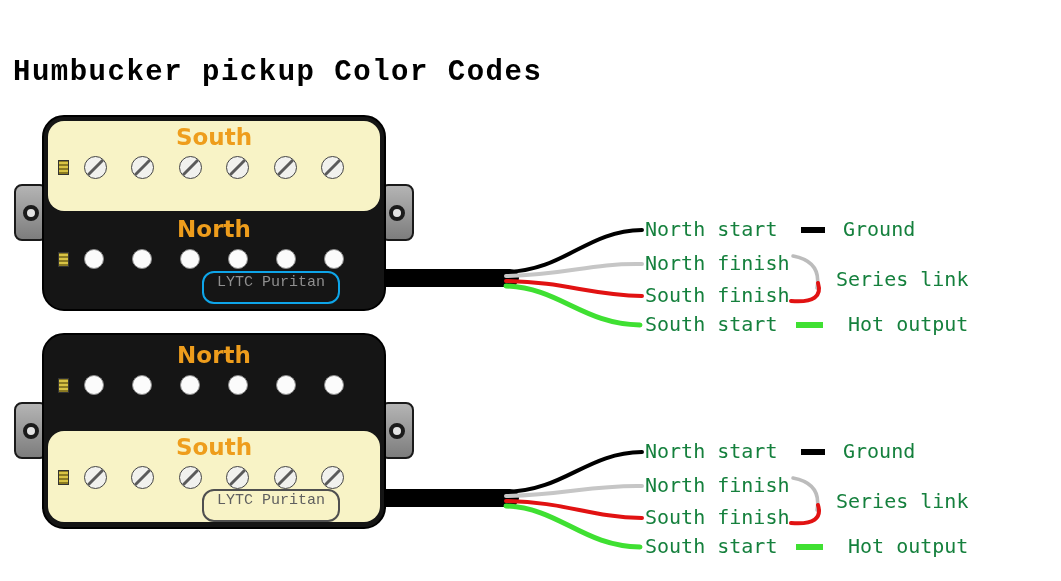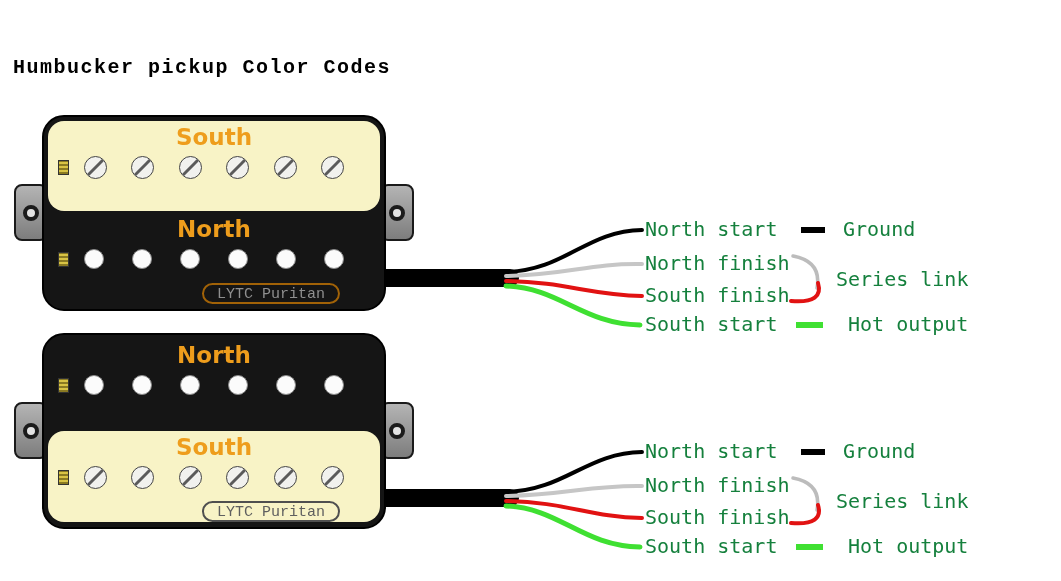--- a/index.html
+++ b/index.html
@@ -3,21 +3,21 @@
 <meta charset="utf-8">
 <style>
   * { margin:0; padding:0; box-sizing:border-box; }
   html,body { background:#ffffff; }
   body { width:1061px; height:581px; position:relative; overflow:hidden;
          font-family:"DejaVu Sans Mono", monospace; }
   .stage { position:absolute; inset:0; width:1061px; height:581px; }
 
   .title { position:absolute; left:13px; top:56px; z-index:3;
            font-family:"Liberation Mono", monospace; font-weight:bold;
-           font-size:20px; letter-spacing:1.5px; color:#000; white-space:nowrap; }
+           font-size:29px; letter-spacing:1.5px; color:#000; white-space:nowrap; }
 
   
   .wires { position:absolute; left:0; top:0; width:1061px; height:581px; z-index:1; }
   .cable { stroke:#000; stroke-width:18; fill:none; stroke-linecap:round; }
   .w     { fill:none; stroke-width:4; stroke-linecap:round; }
   .wblack{ stroke:#000000; }
   .wwhite{ stroke:#c6c6c6; }
   .wred  { stroke:#e11212; }
   .wgreen{ stroke:#3fe032; stroke-width:5; }
   .dashk { stroke:#000000; stroke-width:6; fill:none; }
@@ -51,22 +51,22 @@
            border:1.5px solid #444; position:relative; overflow:hidden; display:block; }
   .screw::after { content:""; position:absolute; left:-3px; right:-3px; top:50%;
                   margin-top:-1.5px; height:3px; background:#5a5a5a;
                   transform:rotate(-45deg); }
   .slug { width:20px; height:20px; border-radius:50%; background:#fbfbfb;
           border:1px solid #8a8a8a; display:block; }
   .lead { position:absolute; left:10px; top:39px; width:11px; height:15px;
           border:1px solid #333; display:block;
           background:repeating-linear-gradient(0deg,#8a7a22 0 2px,#d8c345 2px 4px); }
   .brand { position:absolute; left:calc(50% + 57px); transform:translateX(-50%);
-           bottom:5px; padding:0 13px; height:21px; line-height:19px;
-           border:2px solid #a16207; border-radius:12px; color:#8f8f8f;
+           bottom:5px; padding:0 13px; height:33px; line-height:19px;
+           border:2px solid #0ea5e9; border-radius:12px; color:#8f8f8f;
            font-family:"Liberation Mono", monospace; font-size:15px; white-space:nowrap; }
   .brand-dark { border-color:#4f4f4f; color:#5f5f5f; background:transparent; }
 
   
   .lbl { position:absolute; z-index:3; font-family:"DejaVu Sans Mono", monospace;
          font-size:20px; line-height:23px; color:#15803d; white-space:nowrap; }
 </style>
 </head>
 <body>
 

